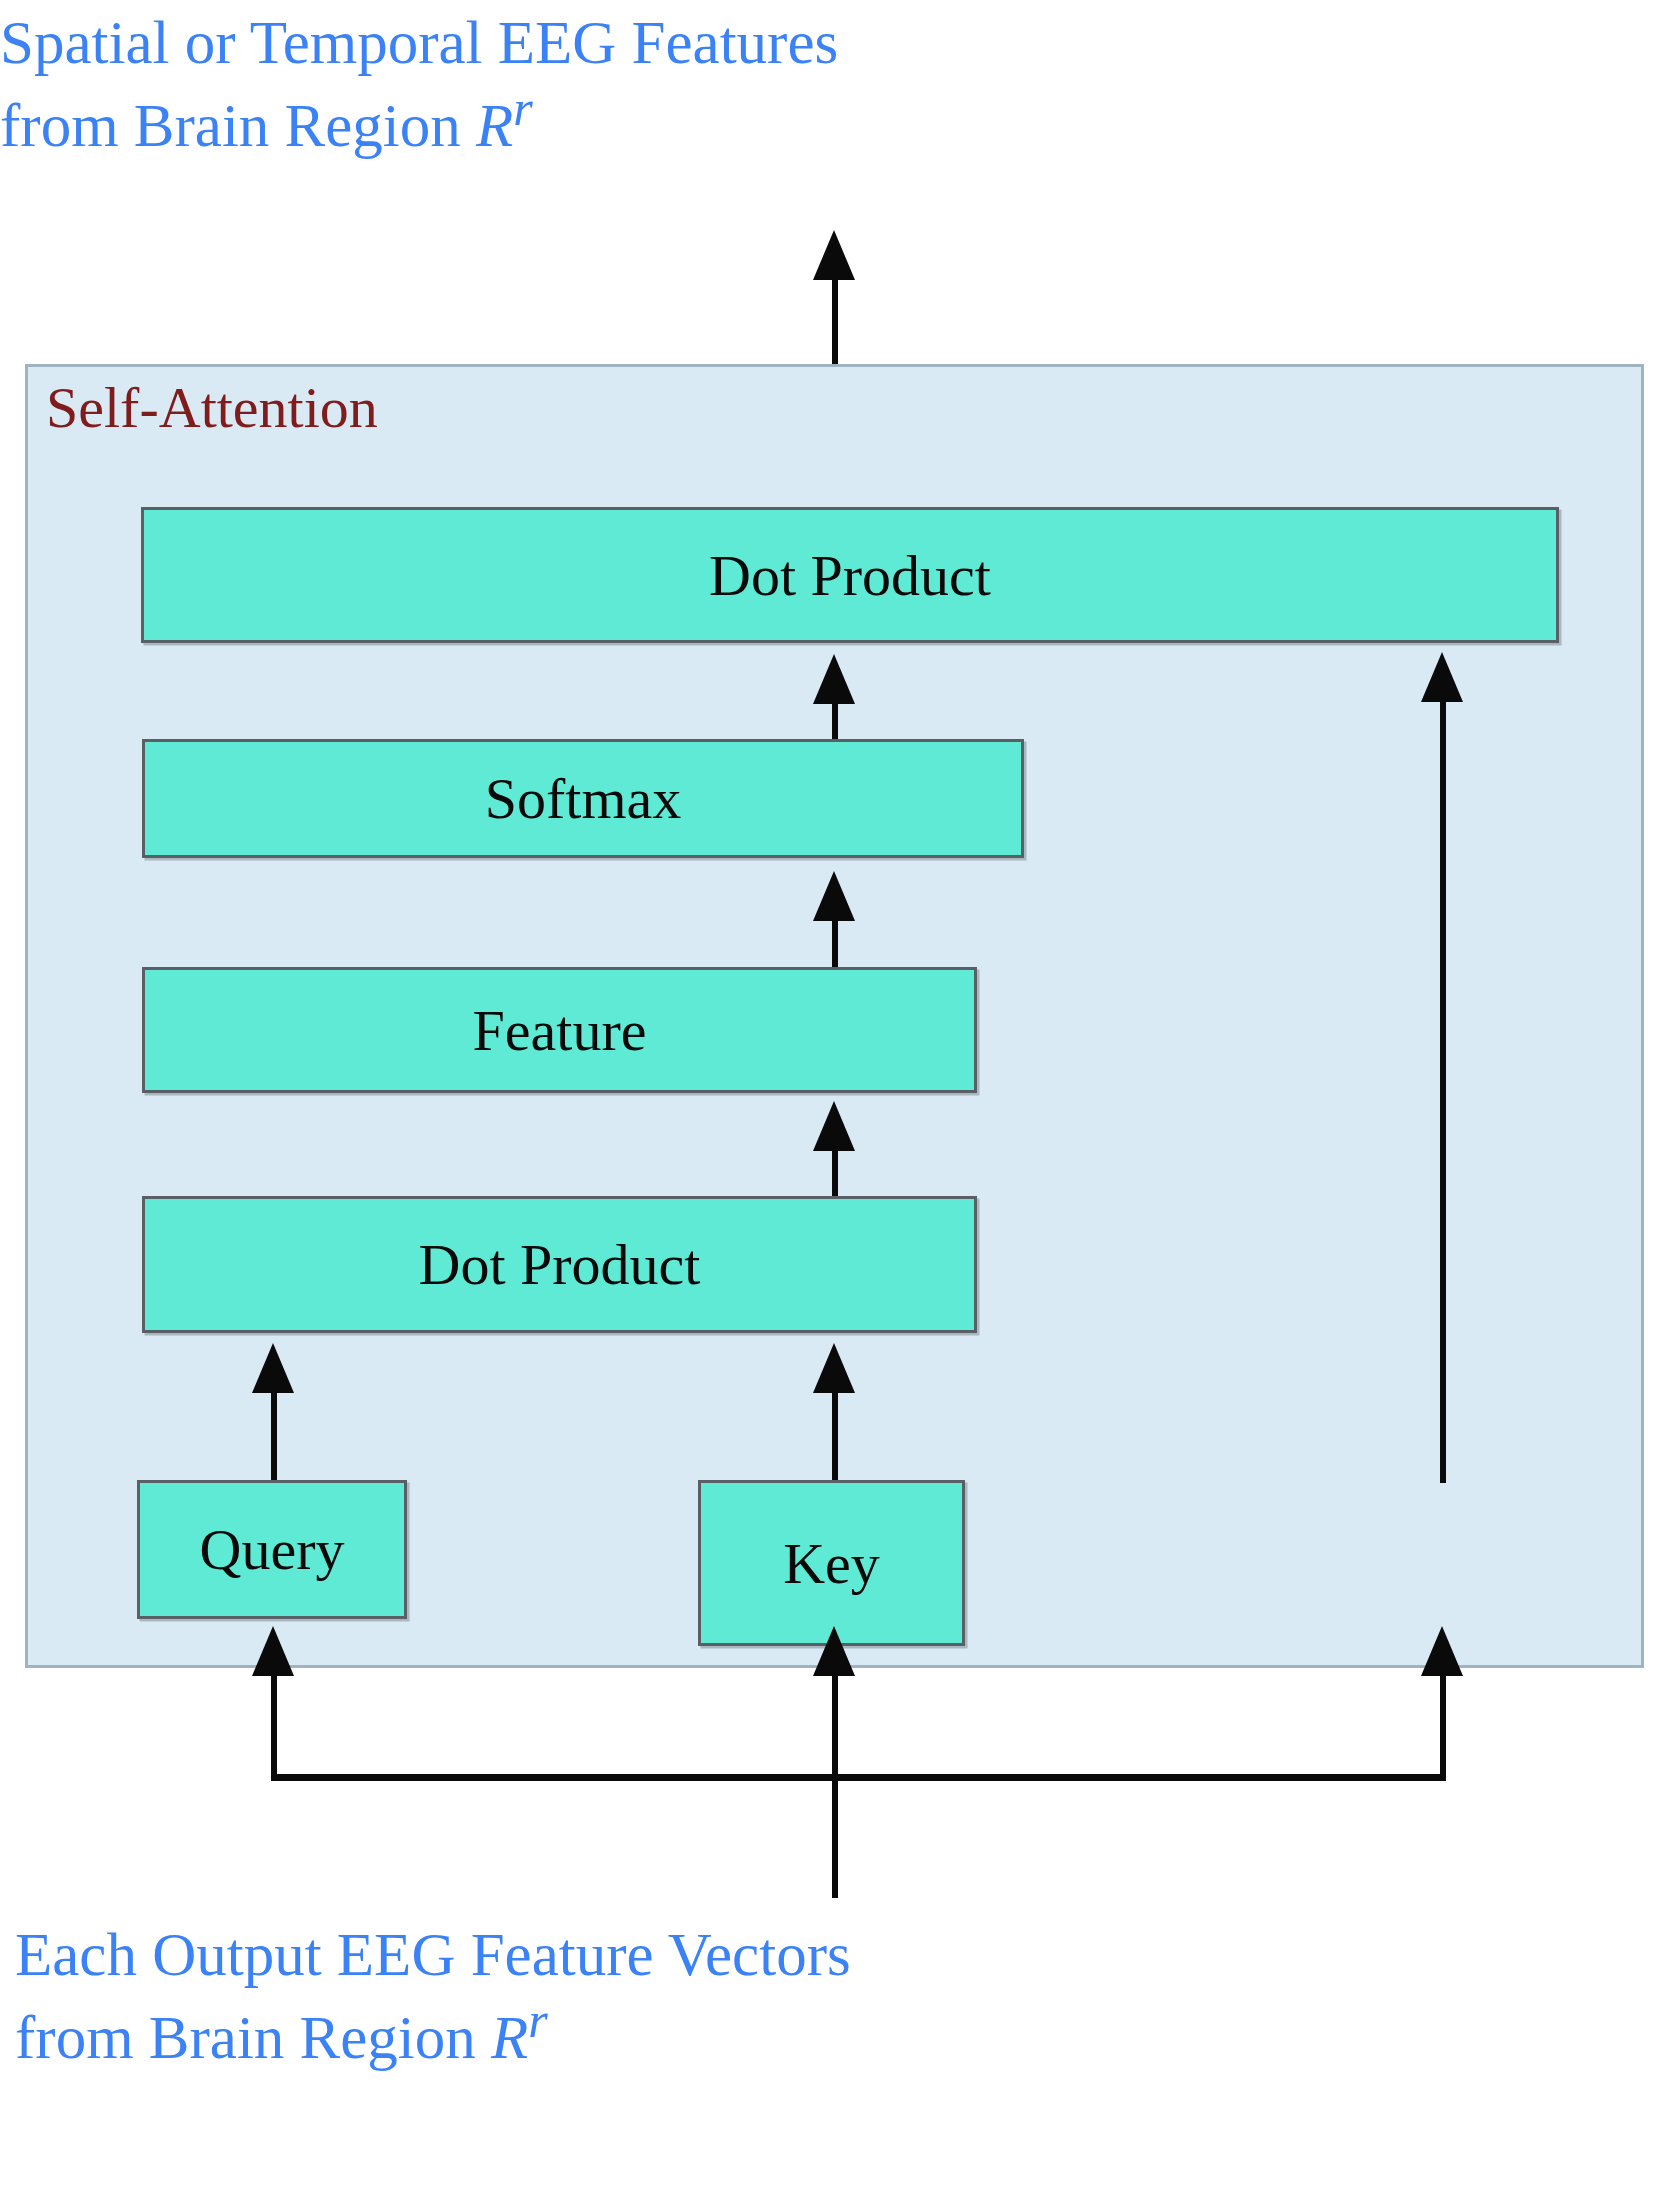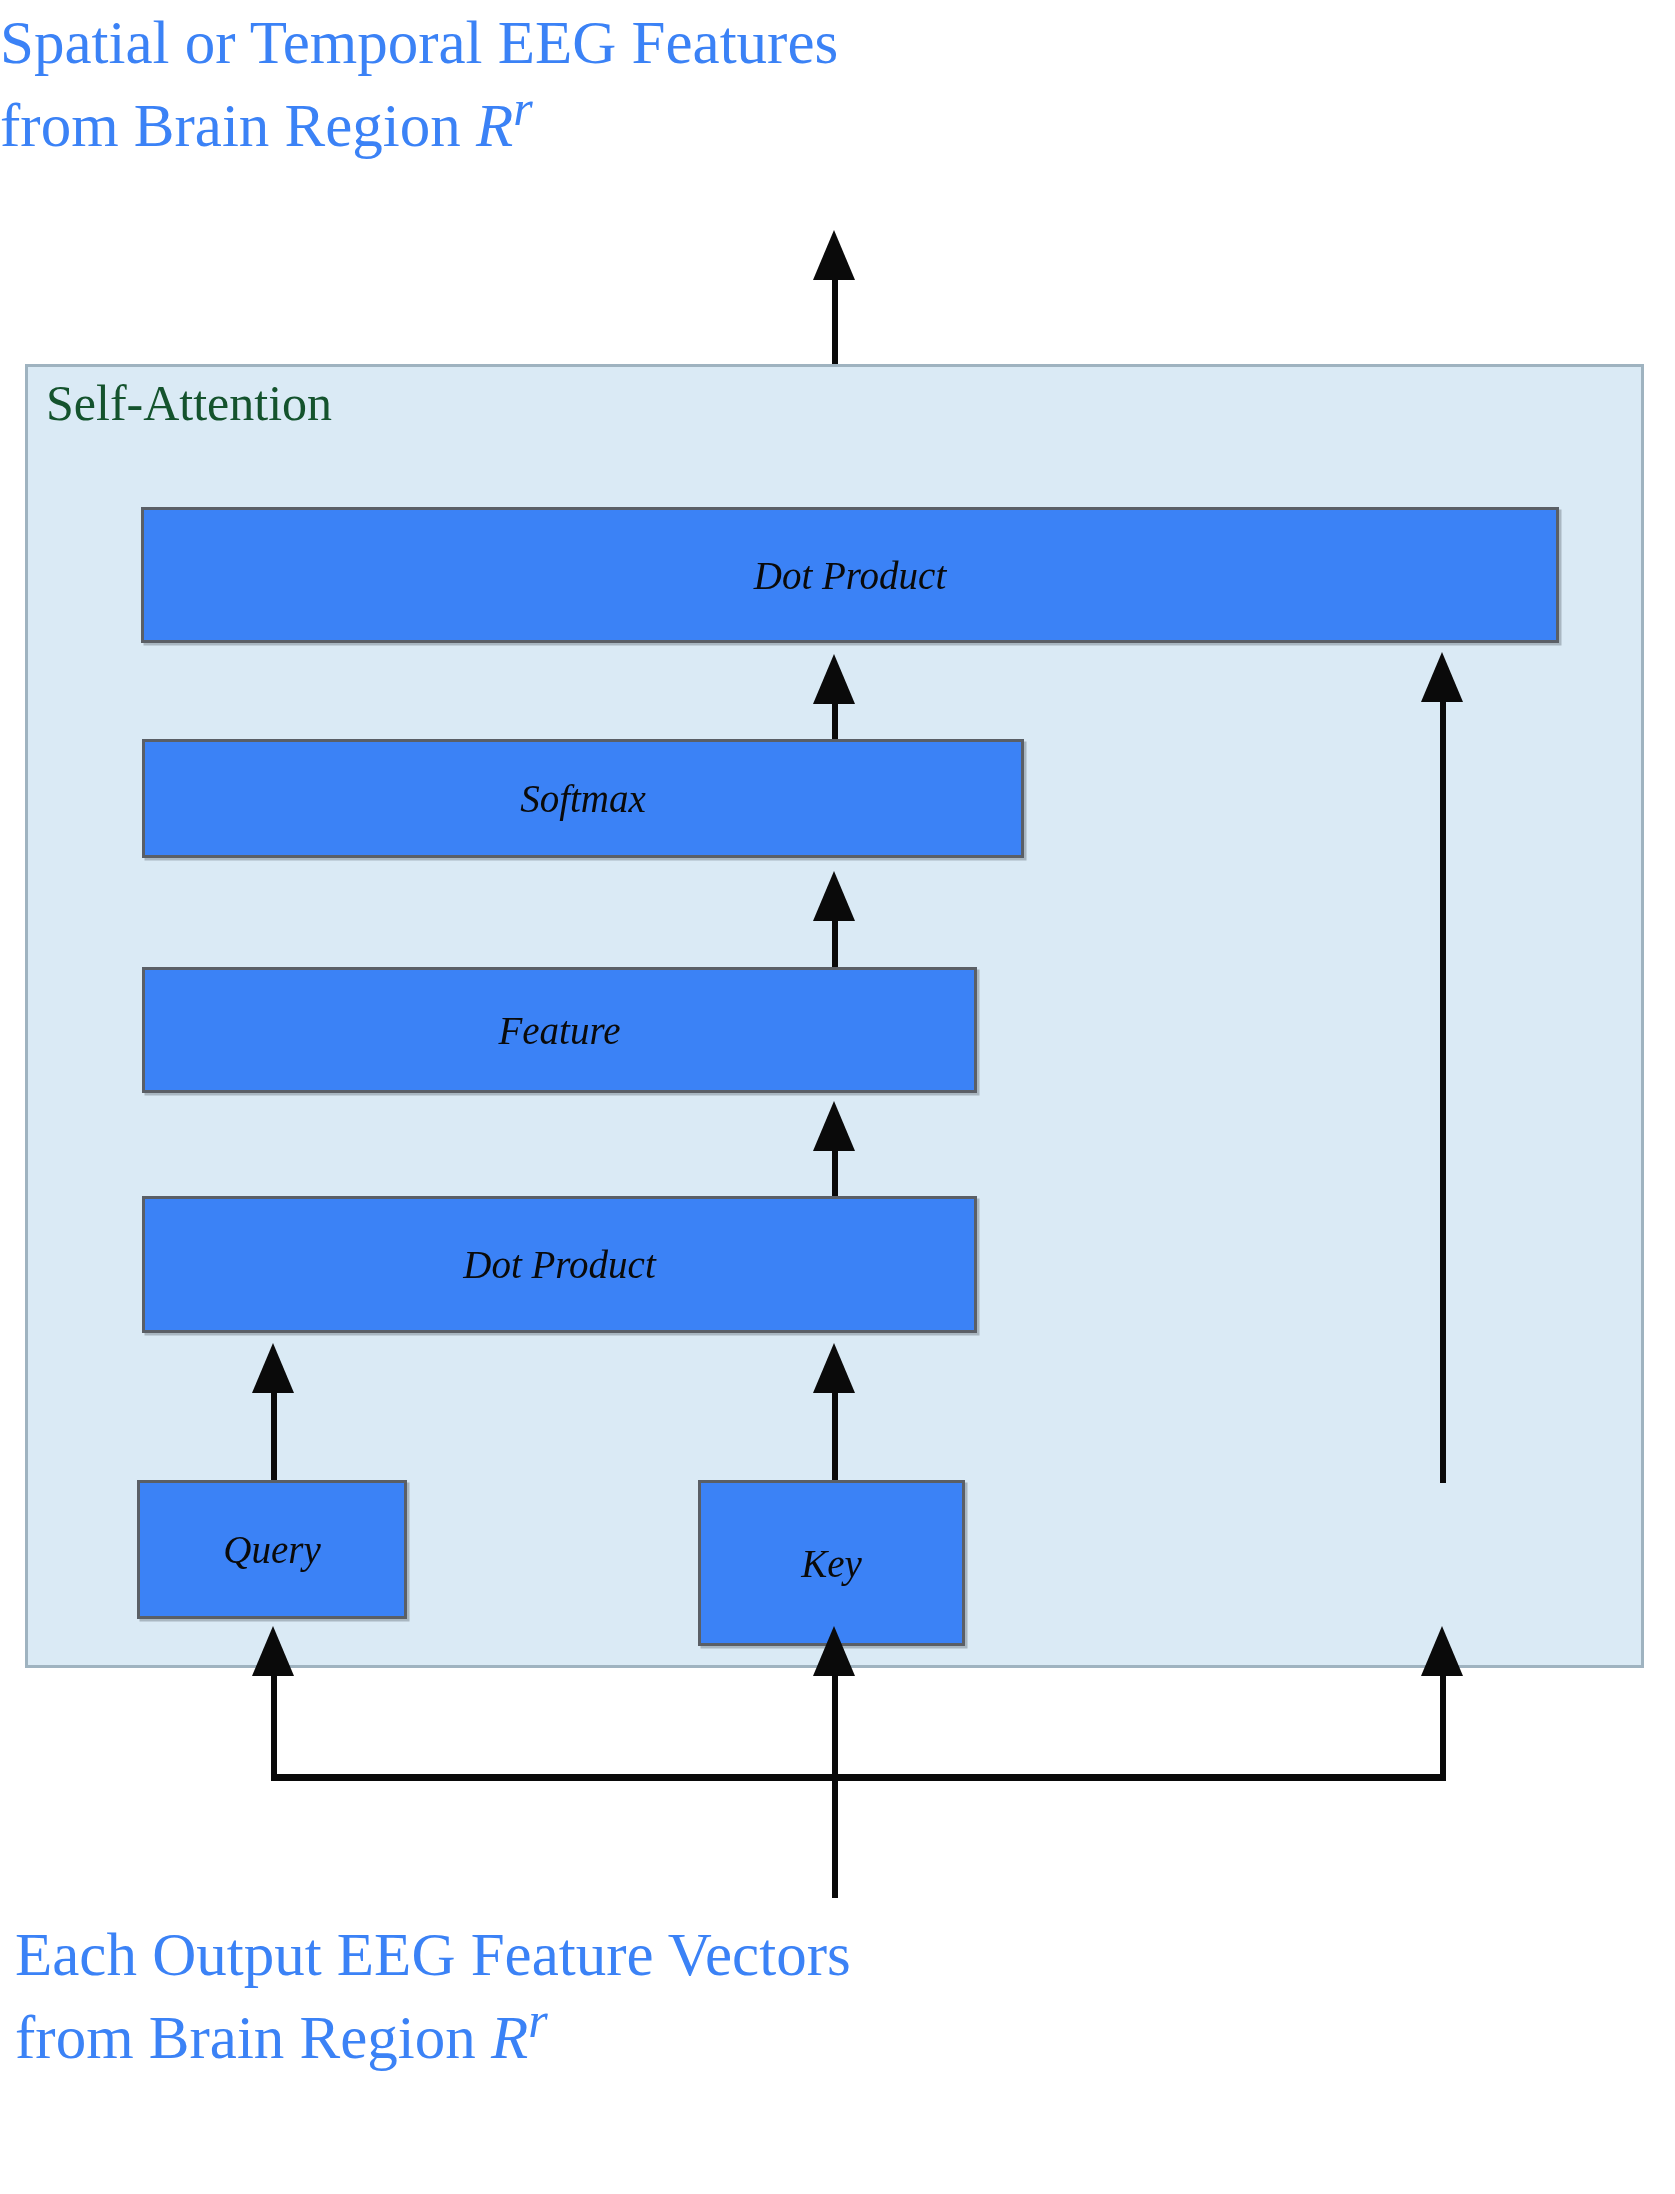--- a/index.html
+++ b/index.html
@@ -58,39 +58,38 @@
     width: 1619px;
     height: 1304px;
     background: #daeaf5;
     border: 3.3px solid #9fb3c0;
     box-sizing: border-box;
   }
   #self-attention-label {
     position: absolute;
     left: 46px;
     top: 374px;
-    font-size: 50px;
-    color: #14532d;
+    font-size: 58px;
+    color: #7f1d1d;
     white-space: nowrap;
   }
 
   
   .node {
     position: absolute;
-    background: #3b82f6;
+    background: #5eead4;
     border: 3.3px solid #5a5f66;
     box-sizing: border-box;
     display: flex;
     align-items: center;
     justify-content: center;
-    font-size: 39px;
+    font-size: 58px;
     color: #0a0a0a;
     box-shadow: 2.5px 2.5px 0 rgba(130,140,150,0.55);
     white-space: nowrap;
-    font-style: italic;
   }
 
   #node-dot-product-top { left: 141px; top: 507px;  width: 1418px; height: 136px; }
   #node-softmax         { left: 142px; top: 739px;  width: 882px; height: 119px; }
   #node-scaling         { left: 142px; top: 967px; width: 835px; height: 126px; }
   #node-dot-product-bot { left: 142px; top: 1196px; width: 835px; height: 137px; }
   #node-query           { left: 137px; top: 1480px; width: 270px;  height: 139px; }
   #node-key             { left: 698px; top: 1480px; width: 267px;  height: 166px; }
   #node-value           { left: 1307px;top: 1480px; width: 267px;  height: 139px; }
 

